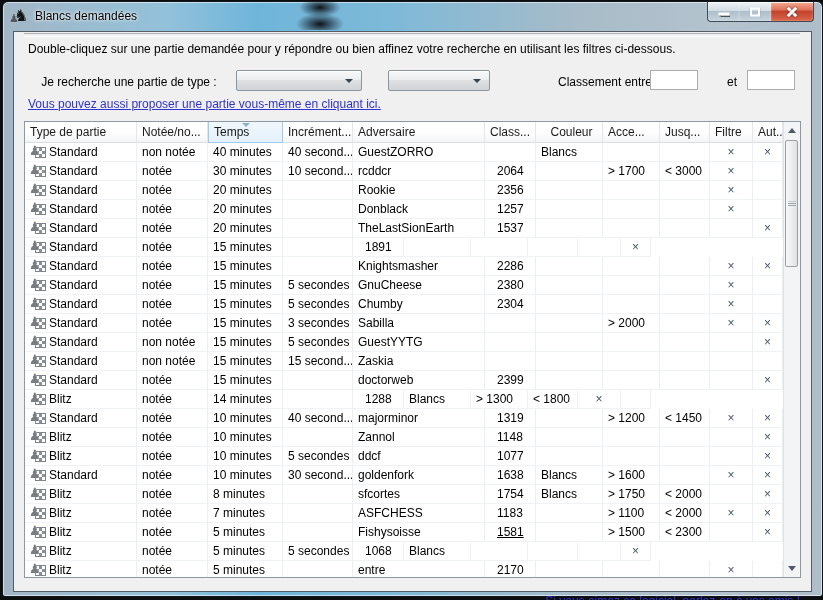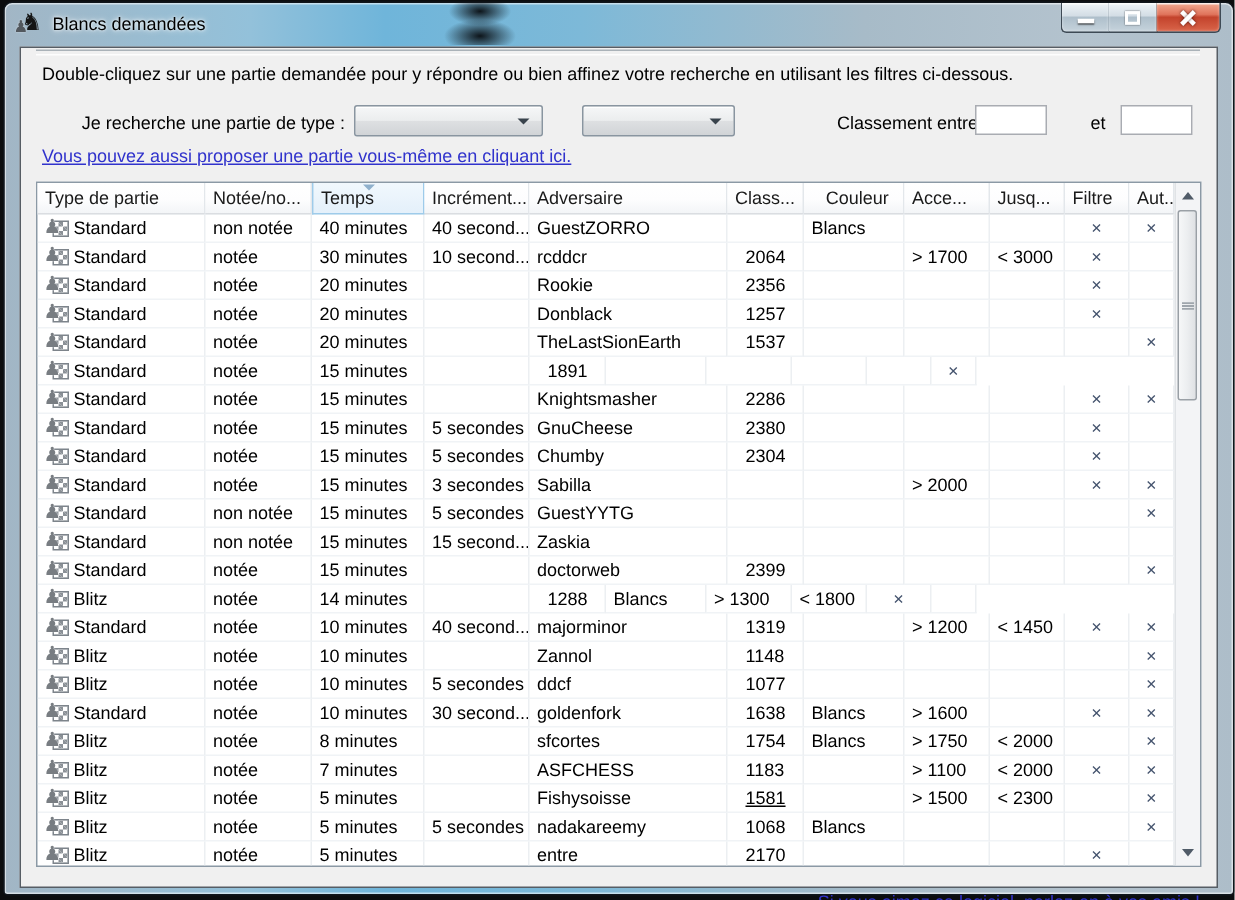--- a/index.html
+++ b/index.html
@@ -32,21 +32,21 @@
   .glyph-close-a,.glyph-close-b{position:absolute;left:50%;top:50%;width:12px;height:3px;background:#fff;box-shadow:0 0 2px rgba(60,10,5,.8);}
   .glyph-close-a{transform:translate(-50%,-50%) rotate(45deg);}
   .glyph-close-b{transform:translate(-50%,-50%) rotate(-45deg);}
 
   .client{position:absolute;left:10px;right:10px;top:29px;bottom:4px;background:#f0f0f0;border:1px solid #565d64;box-sizing:border-box;}
 
   
   .sep-line{position:absolute;left:24px;top:33px;width:776px;height:2px;border-top:1px solid #aab2b8;border-bottom:1px solid #fdfdfd;}
   .instruction{position:absolute;left:28px;top:42px;font-size:12px;color:#000;white-space:nowrap;}
   .lbl{position:absolute;font-size:12px;color:#000;white-space:nowrap;}
-  .lbl-type{left:28px;top:75px;width:202px;text-align:right;}
+  .lbl-type{left:28px;top:75px;width:202px;text-align:center;}
   .lbl-classement{left:558px;top:75px;}
   .lbl-et{left:727px;top:75px;}
   .combo{position:absolute;top:70px;height:21px;box-sizing:border-box;border:1px solid #8995a0;border-radius:2px;
     background:linear-gradient(#f6f7f8 0%,#ebedee 49%,#dee0e2 50%,#d1d4d7 100%);box-shadow:inset 0 1px 0 #fff;}
   .combo-1{left:236px;width:126px;}
   .combo-2{left:388px;width:102px;}
   .combo .arrow{position:absolute;right:8px;top:8px;width:0;height:0;border-left:4px solid transparent;border-right:4px solid transparent;border-top:4px solid #39434c;}
   .tbox{position:absolute;top:70px;width:48px;height:20px;box-sizing:border-box;border:1px solid #a9acb2;background:#fff;font-size:12px;padding:0 3px;font-family:"Liberation Sans",sans-serif;}
   .tbox-min{left:650px;} .tbox-max{left:747px;}
   a.lnk{font-size:12px;color:#3133cc;text-decoration:underline;white-space:nowrap;cursor:pointer;}
@@ -549,21 +549,20 @@
           <div class="cell c-type" style="width: 112px;">
             <span class="gicon">
               <span class="gboard"></span>
               <span class="gpawn">♟</span>
             </span>
             <span>Blitz</span>
           </div>
           <div class="cell c-rated" style="width: 71px;">notée</div>
           <div class="cell c-time" style="width: 75px;">5 minutes</div>
           <div class="cell c-increment" style="width: 70px;">5 secondes</div>
-          <div class="cell c-adversary" style="width: 132px;">nadakareemy</div>
           <div class="cell c-rating" style="width: 51px;">1068</div>
           <div class="cell c-color" style="width: 67px;">Blancs</div>
           <div class="cell c-min" style="width: 57px;"></div>
           <div class="cell c-max" style="width: 50px;"></div>
           <div class="cell c-filter" style="width: 43px;"></div>
           <div class="cell c-auto" style="width: 30px;">×</div>
         </div>
         <div class="trow">
           <div class="cell c-type" style="width: 112px;">
             <span class="gicon">

